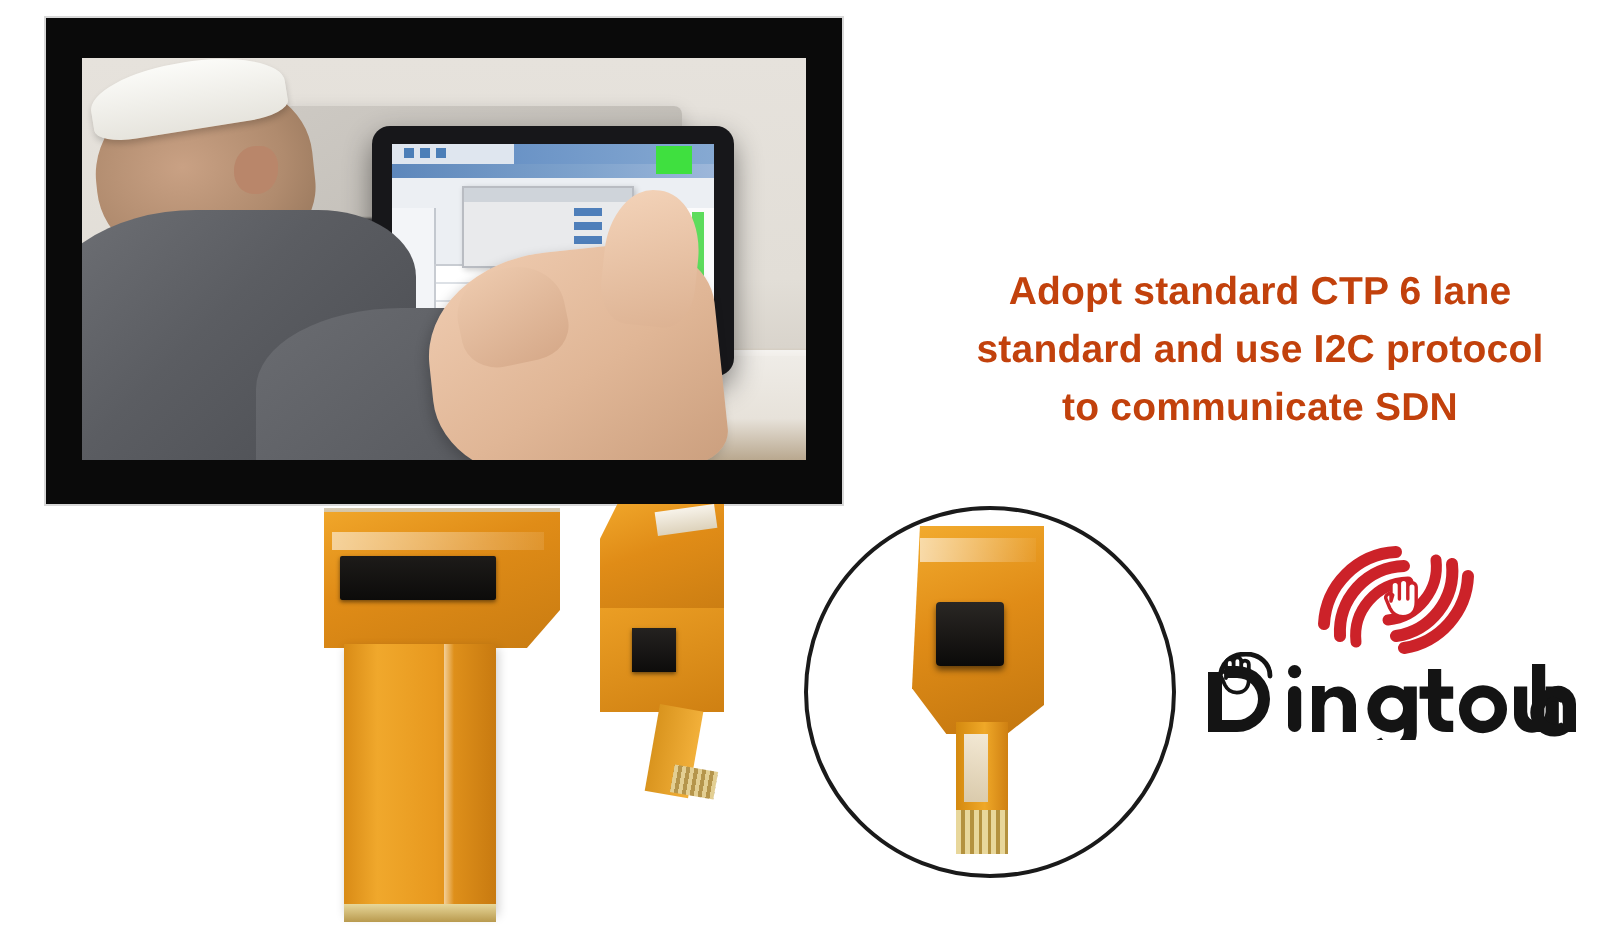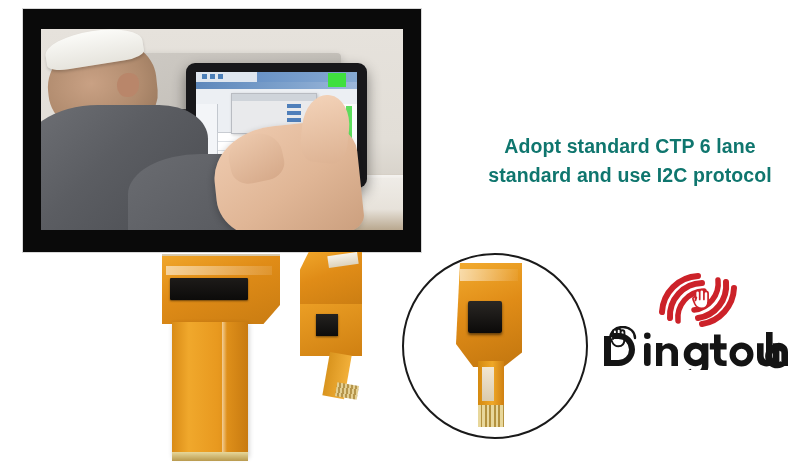--- a/index.html
+++ b/index.html
@@ -86,21 +86,21 @@
   .finger-i{position:absolute;left:72%;top:33%;width:13%;height:34%;
     background:linear-gradient(160deg,#f4d4ba,#dcb191);border-radius:48% 48% 30% 30%;
     transform:rotate(6deg);}
   .finger-m{position:absolute;left:52%;top:52%;width:15%;height:24%;
     background:linear-gradient(160deg,#eecbaf,#d5a888);border-radius:46% 46% 34% 34%;
     transform:rotate(-12deg);}
 
   
   .headline{
     position:absolute;left:470px;top:132px;width:320px;
-    text-align:center;color:#0f766e;font-weight:bold;font-size:19.5px;
+    text-align:center;color:#c2410c;font-weight:bold;font-size:19.5px;
     line-height:29px;letter-spacing:.1px;
   }
   .headline div{white-space:nowrap;}
 
   
   .fpc-wrap{position:absolute;left:150px;top:252px;width:270px;height:215px;}
 
   .fpc{position:absolute;}
   .fpc-head{
     background:linear-gradient(160deg,#f0a62a 0%,#e08c17 40%,#c97c12 100%);
@@ -224,20 +224,21 @@
 
       <div class="hand"></div>
       <div class="finger-i"></div>
       <div class="finger-m"></div>
     </div>
   </div>
 
   <div class="headline">
     <div>Adopt standard CTP 6 lane</div>
     <div>standard and use I2C protocol</div>
+    <div>to communicate SDN</div>
   </div>
 
   <div class="fpc-wrap">
     <div class="fpc-a-top"></div>
     <div class="fpc fpc-head fpc-a-head"></div>
     <div class="fpc-a-gloss"></div>
     <div class="fpc-a-chip"></div>
     <div class="fpc-a-tail"></div>
     <div class="fpc-a-tailline"></div>
     <div class="fpc-a-gold"></div>

